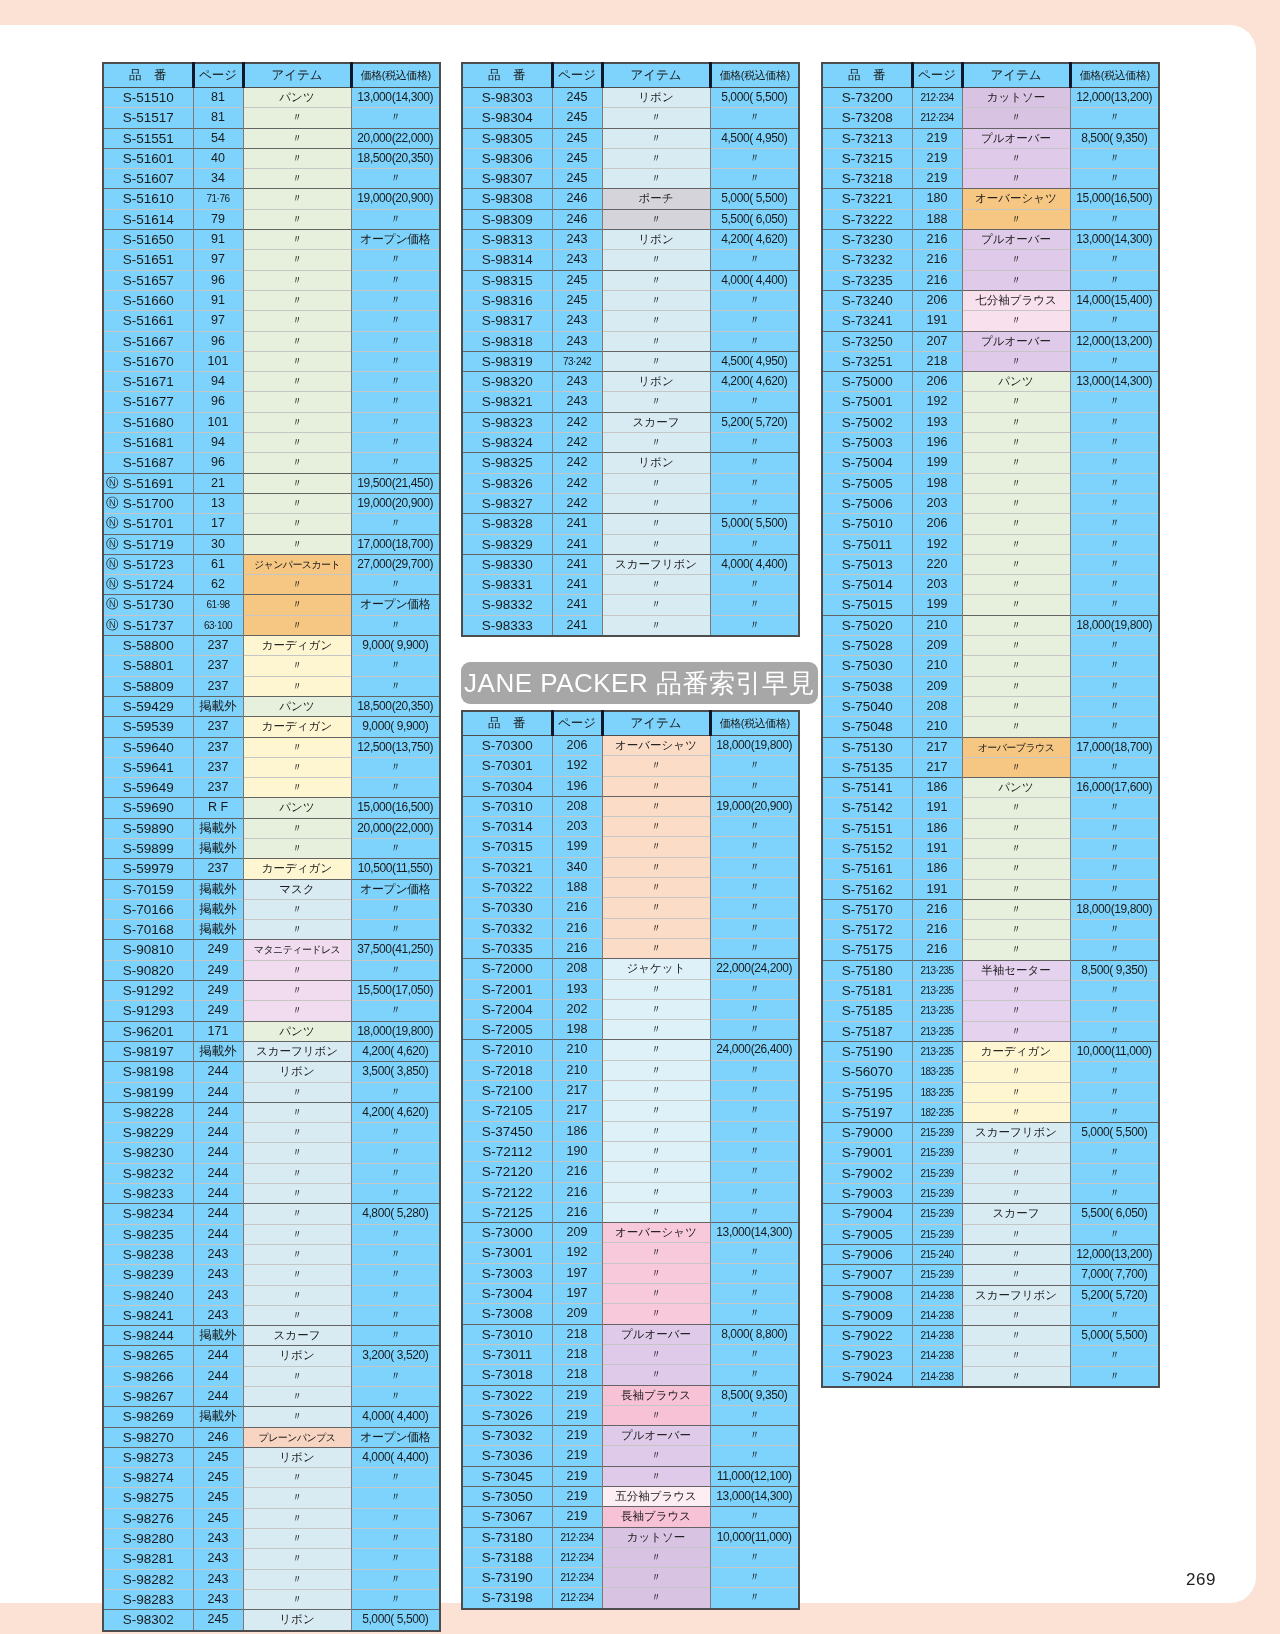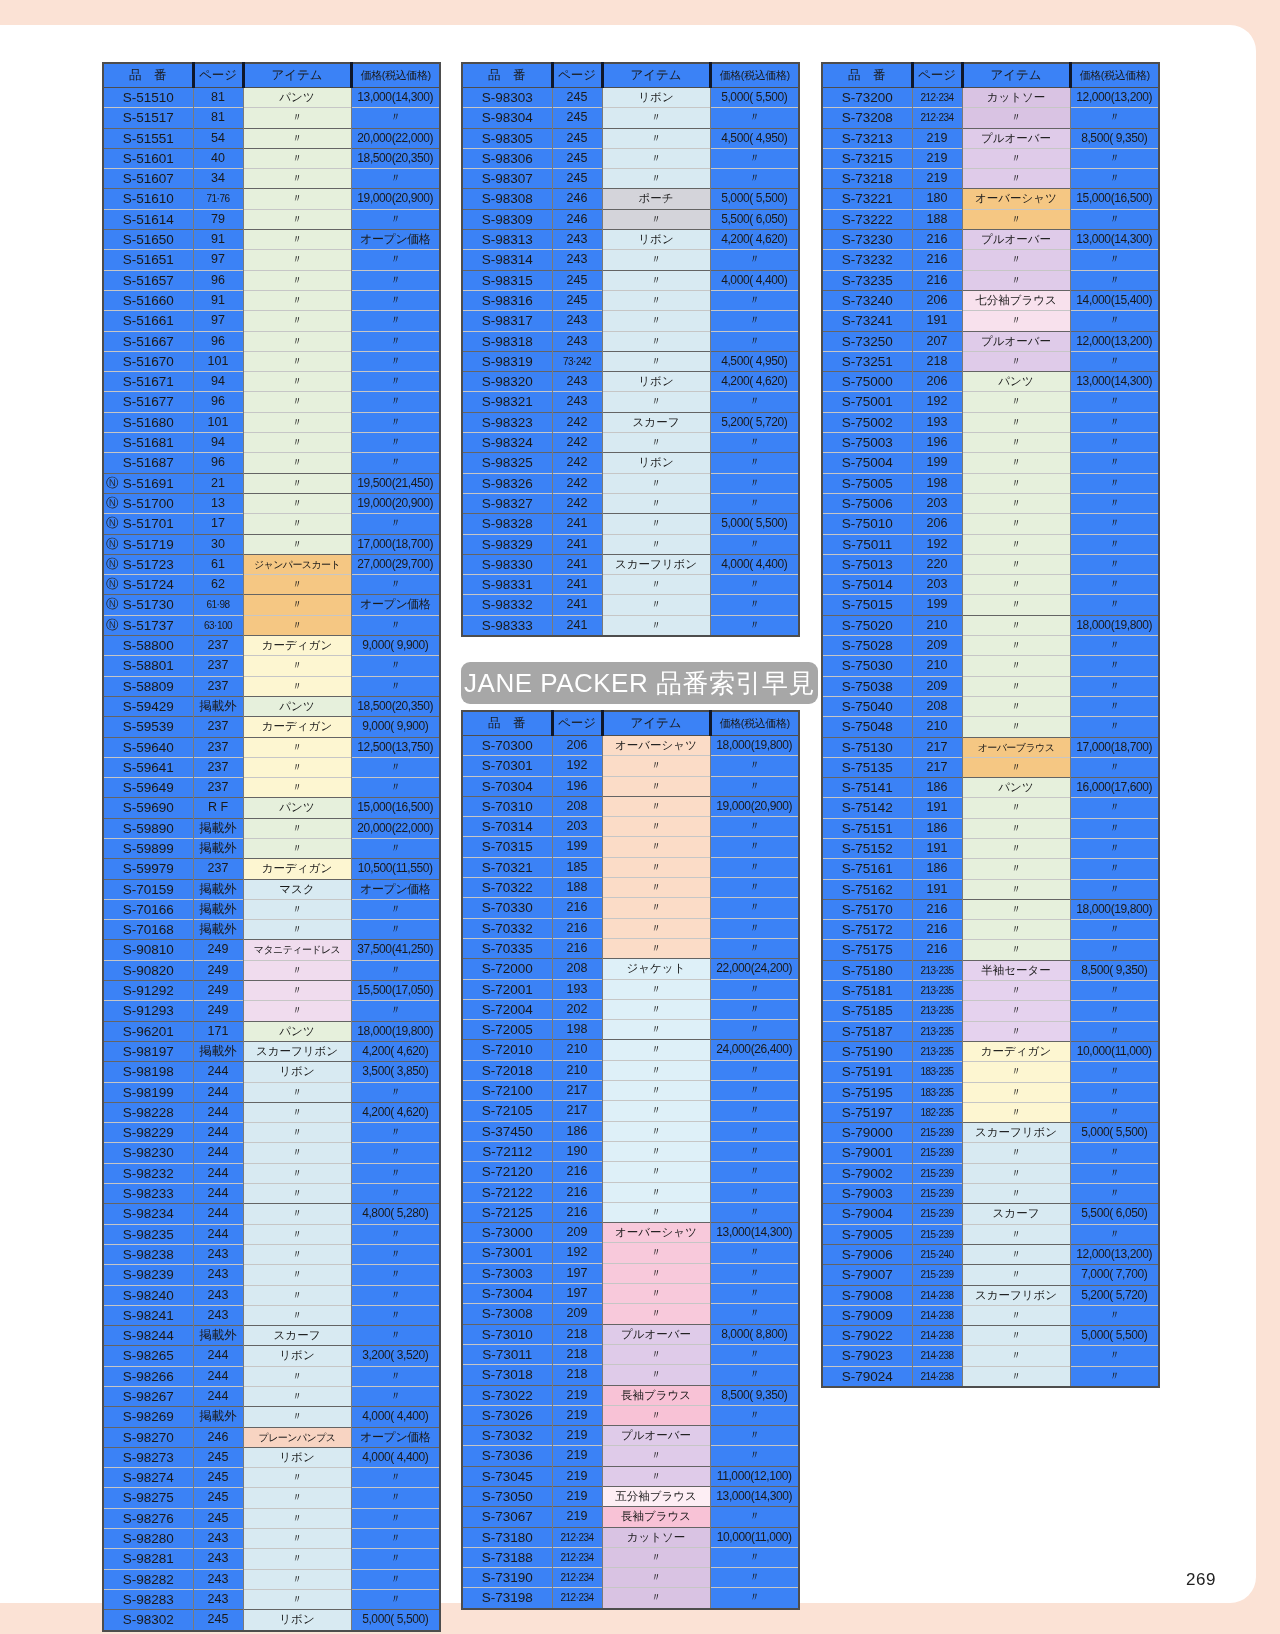--- a/index.html
+++ b/index.html
@@ -13,21 +13,21 @@
     position:absolute;left:0;top:25px;width:1256px;height:1578px;
     background:#ffffff;border-radius:0 26px 26px 0;
   }
   .tablebox{position:absolute;}
   #t-left{left:102px;top:62px;}
   #t-mtop{left:461px;top:62px;}
   #t-mbot{left:461px;top:710px;}
   #t-right{left:821px;top:62px;}
   table.idx{
     border-collapse:collapse;table-layout:fixed;width:337px;
-    border:2px solid #4d4d4d;background:#3b82f6;
+    border:2px solid #4d4d4d;background:#7dd3fc;
   }
   table.idx col.w0{width:90px;}
   table.idx col.w1{width:50px;}
   table.idx col.w2{width:108px;}
   table.idx col.w3{width:89px;}
   .idx th,.idx td{
     padding:0;text-align:center;overflow:hidden;white-space:nowrap;
     vertical-align:middle;
   }
   .idx tr.hd th{
@@ -770,21 +770,21 @@
           <td class="c3">〃</td>
         </tr>
         <tr class="l">
           <td class="c0">S-70315</td>
           <td class="c1">199</td>
           <td class="c2" style="background:#fbdcc7">〃</td>
           <td class="c3">〃</td>
         </tr>
         <tr class="l">
           <td class="c0">S-70321</td>
-          <td class="c1">185</td>
+          <td class="c1">340</td>
           <td class="c2" style="background:#fbdcc7">〃</td>
           <td class="c3">〃</td>
         </tr>
         <tr class="l">
           <td class="c0">S-70322</td>
           <td class="c1">188</td>
           <td class="c2" style="background:#fbdcc7">〃</td>
           <td class="c3">〃</td>
         </tr>
         <tr class="l">
@@ -1297,21 +1297,21 @@
           <td class="c2" style="background:#e5d2ee">〃</td>
           <td class="c3">〃</td>
         </tr>
         <tr class="g">
           <td class="c0">S-75190</td>
           <td class="c1 sm">213·235</td>
           <td class="c2" style="background:#fdf6d1">カーディガン</td>
           <td class="c3">10,000(11,000)</td>
         </tr>
         <tr class="l">
-          <td class="c0">S-75191</td>
+          <td class="c0">S-56070</td>
           <td class="c1 sm">183·235</td>
           <td class="c2" style="background:#fdf6d1">〃</td>
           <td class="c3">〃</td>
         </tr>
         <tr class="l">
           <td class="c0">S-75195</td>
           <td class="c1 sm">183·235</td>
           <td class="c2" style="background:#fdf6d1">〃</td>
           <td class="c3">〃</td>
         </tr>

